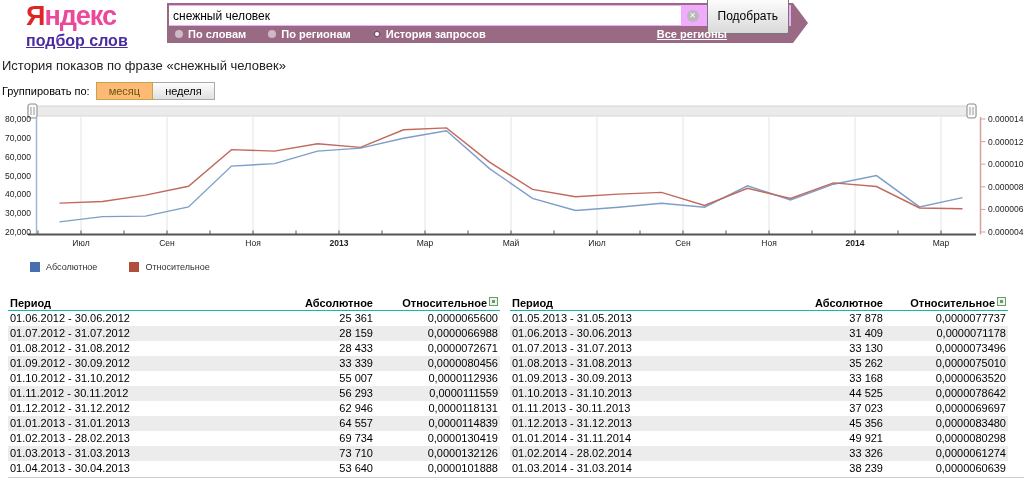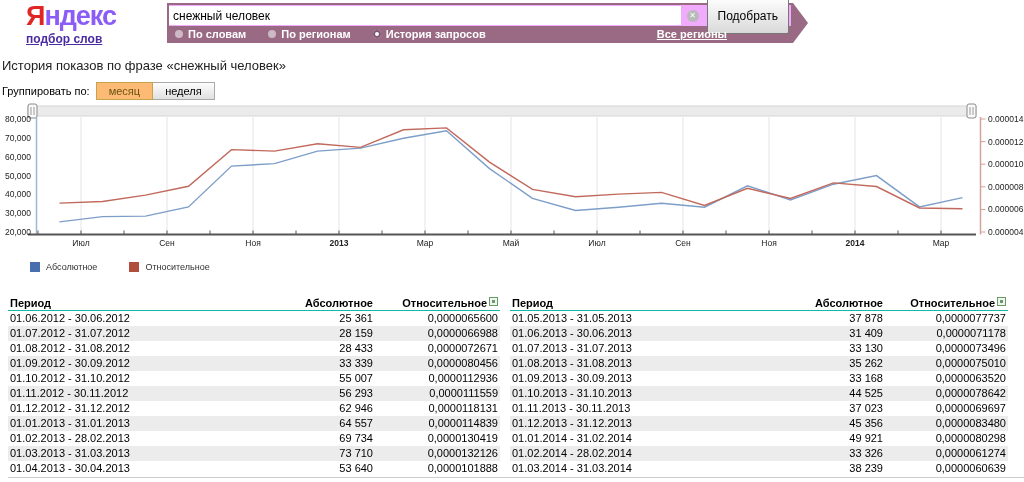--- a/index.html
+++ b/index.html
@@ -2,22 +2,22 @@
 <html><head>
 <meta charset="utf-8">
 <style>
   * { margin:0; padding:0; box-sizing:border-box; }
   html,body { background:#fff; width:1024px; height:482px; font-family:"Liberation Sans", sans-serif; color:#000; overflow:hidden; }
 
   
   .header { position:relative; height:48px; }
   .logo { position:absolute; left:26px; top:2px; font-size:27px; font-weight:bold; letter-spacing:-1px; line-height:28px; cursor:pointer; }
   .logo .ya { color:#e02525; }
-  .logo .rest { color:#8b5cf6; }
-  .sub-link { position:absolute; left:26px; top:32px; font-size:12px; font-weight:bold; color:#4b2ba0; text-decoration:underline; cursor:pointer; }
+  .logo .rest { color:#ec4899; }
+  .sub-link { position:absolute; left:26px; top:32px; font-size:16px; font-weight:bold; color:#4b2ba0; text-decoration:underline; cursor:pointer; }
 
   .searchbar { position:absolute; left:167px; top:3px; width:626px; background:#9a6a84; padding:2px; }
   .searchbar::after { content:""; position:absolute; right:-15px; top:0; width:0; height:0;
       border-top:20px solid transparent; border-bottom:20px solid transparent; border-left:15px solid #9a6a84; }
   .search-row { display:flex; align-items:center; background:#f0abfc; height:21px; }
   .search-input { flex:1; border:none; outline:none; height:19px; font-size:12px; padding:0 4px; font-family:"Liberation Sans",sans-serif; }
   .clear-btn { width:12px; height:12px; border-radius:50%; background:#b9b9b9; color:#fff; font-size:8px; line-height:12px;
       text-align:center; margin:0 6px; cursor:pointer; flex:0 0 auto; }
   .submit-btn { flex:0 0 auto; margin:1px 2px; height:36px; padding:0 10px; font-size:12px; font-family:"Liberation Sans",sans-serif;
       background:linear-gradient(#fdfdfd,#d9d9d9); border:1px solid #777; border-radius:2px; cursor:pointer; }
@@ -307,21 +307,21 @@
           <td>01.11.2013 - 30.11.2013</td>
           <td class="num">37 023</td>
           <td class="num">0,0000069697</td>
         </tr>
         <tr>
           <td>01.12.2013 - 31.12.2013</td>
           <td class="num">45 356</td>
           <td class="num">0,0000083480</td>
         </tr>
         <tr>
-          <td>01.01.2014 - 31.02.2014</td>
+          <td>01.01.2014 - 31.11.2014</td>
           <td class="num">49 921</td>
           <td class="num">0,0000080298</td>
         </tr>
         <tr>
           <td>01.02.2014 - 28.02.2014</td>
           <td class="num">33 326</td>
           <td class="num">0,0000061274</td>
         </tr>
         <tr>
           <td>01.03.2014 - 31.03.2014</td>

